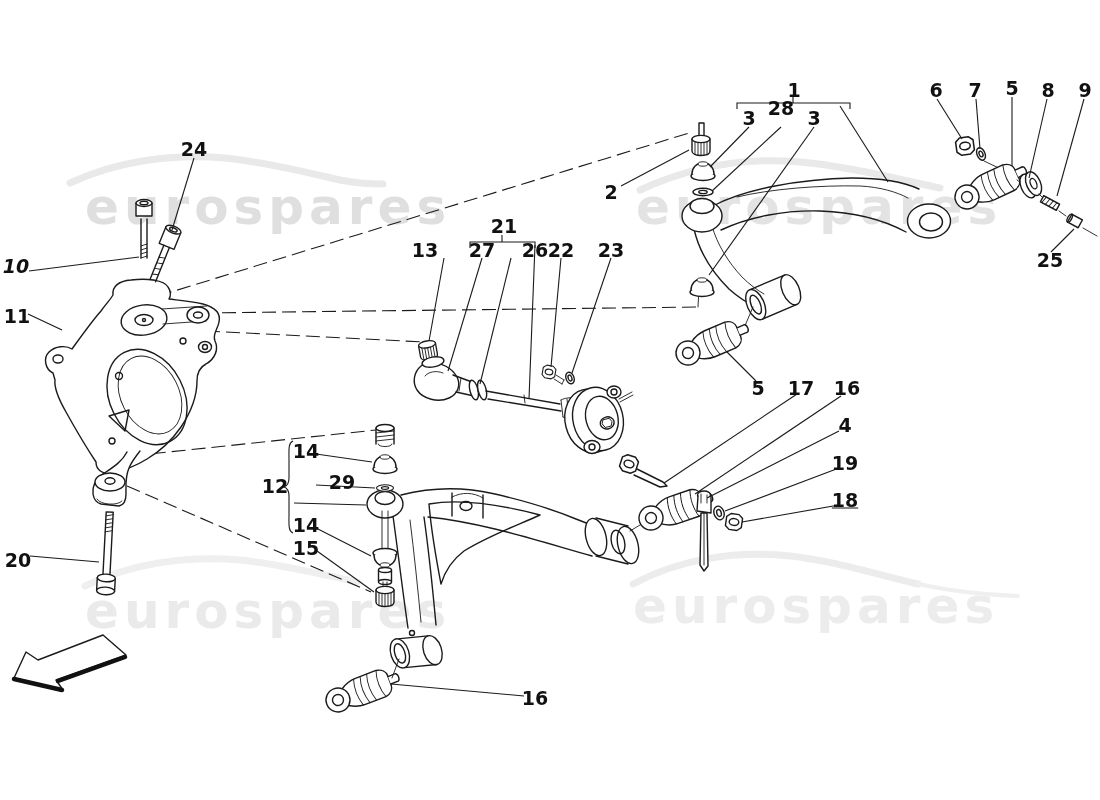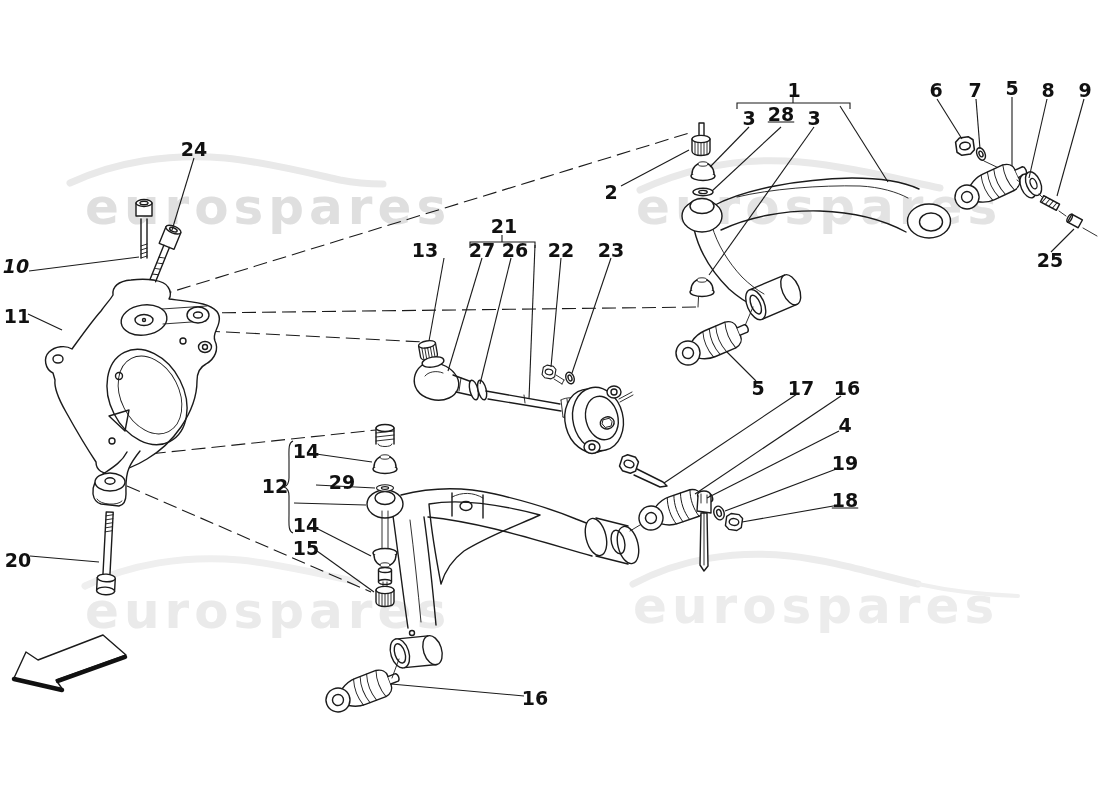--- a/index.html
+++ b/index.html
@@ -329,36 +329,36 @@
       <path class="leader" d="M839,468 L725,511"></path>
       <path class="leader" d="M839,505 L742,522"></path>
       <path class="leader" d="M524,696 L391,684"></path>
     </g>
   </svg>
 
   <div class="callouts">
       <div class="part-label" style="left: 794px; top: 90px;">1</div>
       <div class="part-label" style="left: 611px; top: 192px;">2</div>
       <div class="part-label" style="left: 749px; top: 118px;">3</div>
-      <div class="part-label" style="left: 781px; top: 114px; text-decoration: underline;">28</div>
+      <div class="part-label" style="left: 781px; top: 108px;">28</div>
       <div class="part-label" style="left: 814px; top: 118px;">3</div>
       <div class="part-label" style="left: 936px; top: 90px;">6</div>
       <div class="part-label" style="left: 975px; top: 90px;">7</div>
       <div class="part-label" style="left: 1012px; top: 88px;">5</div>
       <div class="part-label" style="left: 1048px; top: 90px;">8</div>
       <div class="part-label" style="left: 1085px; top: 90px;">9</div>
       <div class="part-label" style="left: 1050px; top: 260px; text-align: center;">25</div>
       <div class="part-label" style="left: 194px; top: 149px;">24</div>
       <div class="part-label" style="left: 16px; top: 266px; font-style: italic;">10</div>
       <div class="part-label" style="left: 17px; top: 316px;">11</div>
       <div class="part-label" style="left: 18px; top: 560px;">20</div>
       <div class="part-label" style="left: 504px; top: 226px;">21</div>
       <div class="part-label" style="left: 425px; top: 250px;">13</div>
       <div class="part-label" style="left: 482px; top: 250px;">27</div>
-      <div class="part-label" style="left: 515px; top: 250px;">26</div>
+      <div class="part-label" style="left: 535px; top: 250px;">26</div>
       <div class="part-label" style="left: 561px; top: 250px;">22</div>
       <div class="part-label" style="left: 611px; top: 250px;">23</div>
       <div class="part-label" style="left: 275px; top: 486px;">12</div>
       <div class="part-label" style="left: 306px; top: 451px;">14</div>
       <div class="part-label" style="left: 306px; top: 482px; margin-left: 36px;">29</div>
       <div class="part-label" style="left: 306px; top: 525px;">14</div>
       <div class="part-label" style="left: 306px; top: 548px;">15</div>
       <div class="part-label" style="left: 758px; top: 388px;">5</div>
       <div class="part-label" style="left: 801px; top: 388px;">17</div>
       <div class="part-label" style="left: 847px; top: 388px;">16</div>

